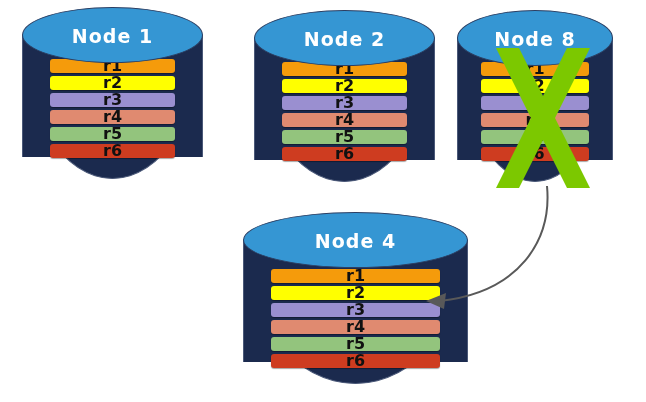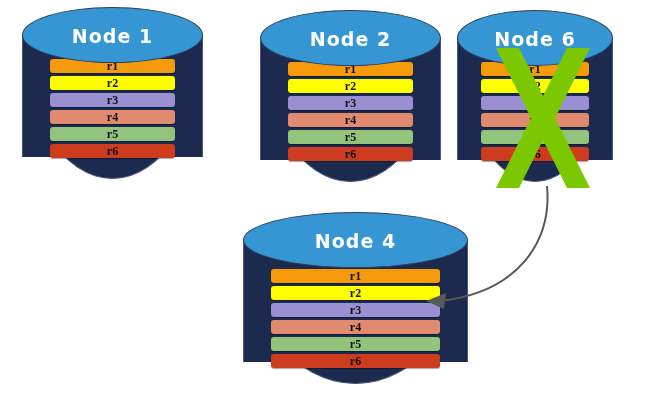--- a/index.html
+++ b/index.html
@@ -83,25 +83,24 @@
     box-shadow: 0 1px 1px rgba(0,0,0,0.35);
   }
   .rec:last-child { margin-bottom: 0; }
   .rec-label {
     position: absolute;
     left: 0;
     right: 0;
     top: 50%;
     transform: translateY(-50%);
     text-align: center;
-    font-size: 12px;
+    font-size: 16px;
     font-weight: bold;
     color: #111111;
     line-height: 1;
-    font-family: Liberation Serif, serif;
   }
 
   
   .fail-x {
     position: absolute;
     z-index: 6;
     pointer-events: none;
   }
 
   
@@ -142,21 +141,21 @@
       </div>
       <div class="rec" style="background:#93C47D;">
         <span class="rec-label">r5</span>
       </div>
       <div class="rec" style="background:#CE3C20;">
         <span class="rec-label">r6</span>
       </div>
     </div>
   </div>
 
-  <div class="node" style="left:260px; top:10px; width:181px; height:172px;">
+  <div class="node" style="left:254px; top:10px; width:181px; height:172px;">
     <div class="node-body">
       <div class="cyl-bottom" style="top:28px; height:144px;"></div>
       <div class="cyl-side" style="top:28px; height:122px;"></div>
       <div class="cyl-top" style="height:56px;"></div>
     </div>
     <div class="node-title" style="top:18px;">Node  2</div>
     <div class="records" style="left:28px; right:28px; top:52px;">
       <div class="rec" style="background:#F59B0B;">
         <span class="rec-label">r1</span>
       </div>
@@ -177,21 +176,21 @@
       </div>
     </div>
   </div>
 
   <div class="node" style="left:457px; top:10px; width:156px; height:172px;">
     <div class="node-body">
       <div class="cyl-bottom" style="top:28px; height:144px;"></div>
       <div class="cyl-side" style="top:28px; height:122px;"></div>
       <div class="cyl-top" style="height:56px;"></div>
     </div>
-    <div class="node-title" style="top:18px;">Node  6</div>
+    <div class="node-title" style="top:18px;">Node  8</div>
     <div class="records" style="left:24px; right:24px; top:52px;">
       <div class="rec" style="background:#F59B0B;">
         <span class="rec-label">r1</span>
       </div>
       <div class="rec" style="background:#FFFF00;">
         <span class="rec-label">r2</span>
       </div>
       <div class="rec" style="background:#9A8FD0;">
         <span class="rec-label">r3</span>
       </div>

